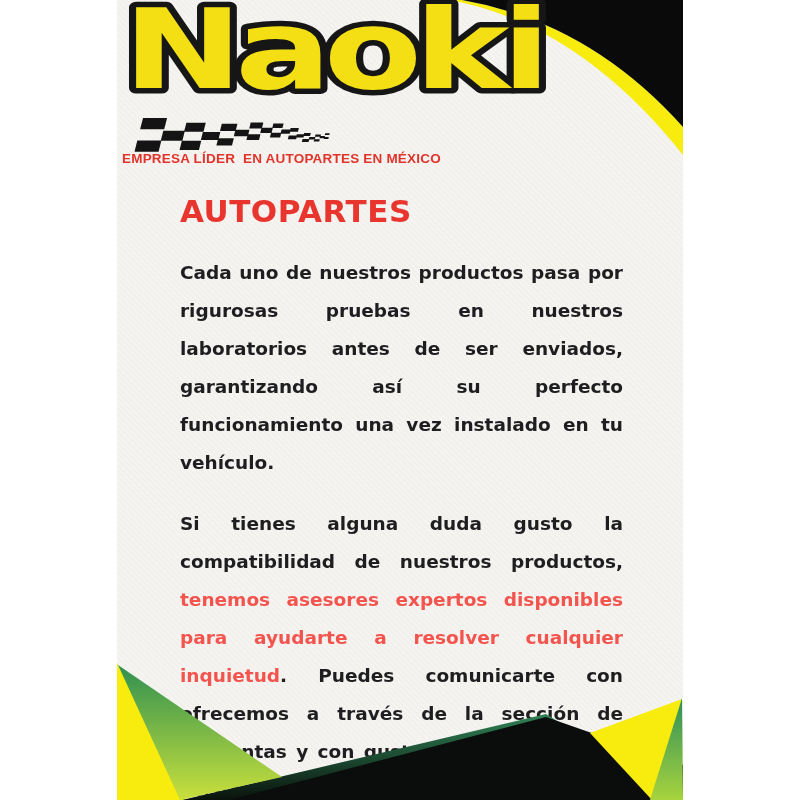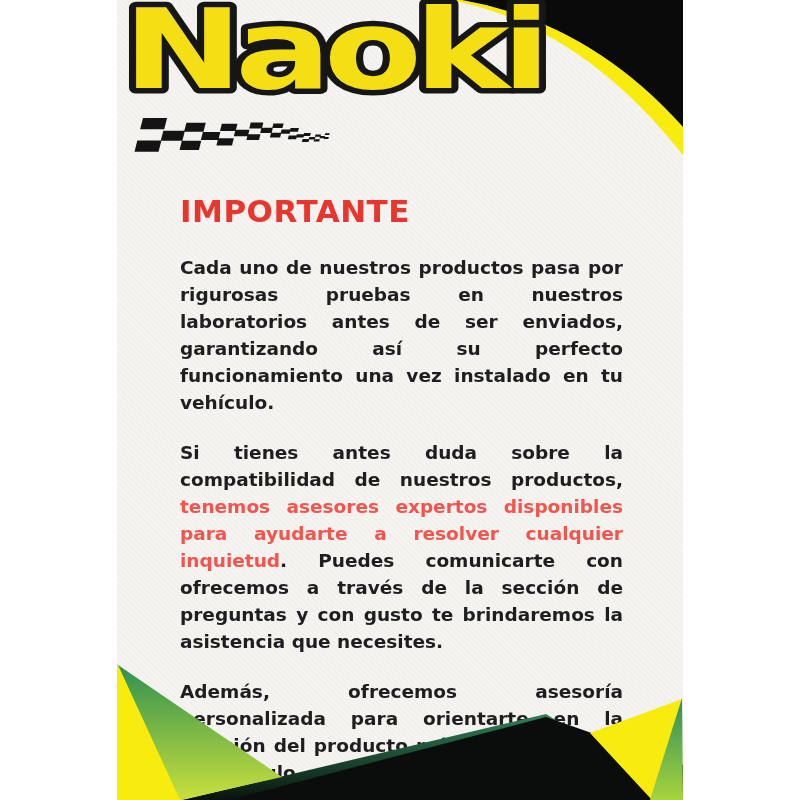--- a/index.html
+++ b/index.html
@@ -36,21 +36,21 @@
   }
   
   .corner-svg{position:absolute;right:0;top:0;width:566px;height:170px;}
   
   .main-text{position:absolute;left:63px;top:193px;width:443px;}
   .heading{
     margin:0 0 25px 0;font-size:31px;font-weight:bold;letter-spacing:0.5px;
     color:#e8352e;
   }
   .para{
-    margin:0 0 23px 0;font-size:18.5px;line-height:27px;font-weight:bold;
+    margin:0 0 23px 0;font-size:18.5px;line-height:38px;font-weight:bold;
     color:#1e1e20;text-align:justify;
   }
   .hl{color:#f4544e;}
   
   .bottom-svg{position:absolute;left:0;bottom:0;width:566px;height:140px;display:block;}
 </style>
 </head>
 <body>
 
 <div class="page">
@@ -87,26 +87,27 @@
           <rect x="197.9065890473618" y="17.729684610659483" width="7.468308150027013" height="3.302071225974526" fill="#141414"></rect>
           <rect x="197.9065890473618" y="24.333827062608535" width="7.468308150027013" height="3.302071225974526" fill="#141414"></rect>
           <rect x="204.7748971973888" y="22.03768389444319" width="6.747135794274178" height="2.955353747247201" fill="#141414"></rect>
           <rect x="210.922032991663" y="19.268987441255316" width="6.101686535875389" height="2.645041603786245" fill="#141414"></rect>
           <rect x="210.922032991663" y="24.559070648827806" width="6.101686535875389" height="2.645041603786245" fill="#141414"></rect>
           <rect x="216.4237195275384" y="21.015566390611287" width="5.5240094496084735" height="2.3673122353886895" fill="#141414"></rect>
           <rect x="221.34772897714686" y="17.8792735131687" width="5.006988457399584" height="2.118744450672877" fill="#141414"></rect>
           <rect x="221.34772897714686" y="22.116762414514454" width="5.006988457399584" height="2.118744450672877" fill="#141414"></rect>
         </g>
       </svg>
+    <div class="tagline">EMPRESA LÍDER  EN AUTOPARTES EN MÉXICO</div>
   </div>
 
   <div class="main-text">
-    <h1 class="heading">IMPORTANTE</h1>
+    <h1 class="heading">AUTOPARTES</h1>
     <p class="para">Cada uno de nuestros productos pasa por rigurosas pruebas en nuestros laboratorios antes de ser enviados, garantizando así su perfecto funcionamiento una vez instalado en tu vehículo.</p>
-    <p class="para"><span>Si tienes antes duda sobre la compatibilidad de nuestros productos, </span><span class="hl">tenemos asesores expertos disponibles para ayudarte a resolver cualquier inquietud</span><span>. Puedes comunicarte con ofrecemos a través de la sección de preguntas y con gusto te brindaremos la asistencia que necesites.</span></p>
+    <p class="para"><span>Si tienes alguna duda gusto la compatibilidad de nuestros productos, </span><span class="hl">tenemos asesores expertos disponibles para ayudarte a resolver cualquier inquietud</span><span>. Puedes comunicarte con ofrecemos a través de la sección de preguntas y con gusto te brindaremos la asistencia que necesites.</span></p>
     <p class="para">Además, ofrecemos asesoría personalizada para orientarte en la elección del producto más adecuado para tu vehículo.</p>
   </div>
 
   <svg class="bottom-svg" viewBox="0 660 566 140" preserveAspectRatio="none">
     <defs>
       <linearGradient id="gradFace" x1="0" y1="714" x2="0" y2="800" gradientUnits="userSpaceOnUse">
         <stop offset="0" stop-color="#2f8156"></stop>
         <stop offset="1" stop-color="#0a130d"></stop>
       </linearGradient>
       <linearGradient id="gradLimeL" x1="0" y1="665" x2="0" y2="800" gradientUnits="userSpaceOnUse">

